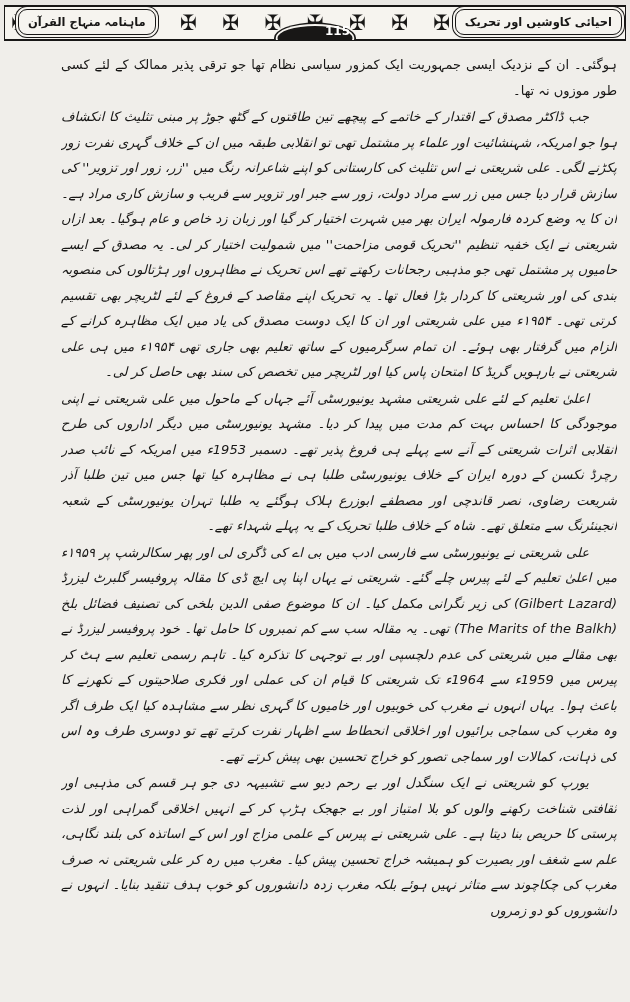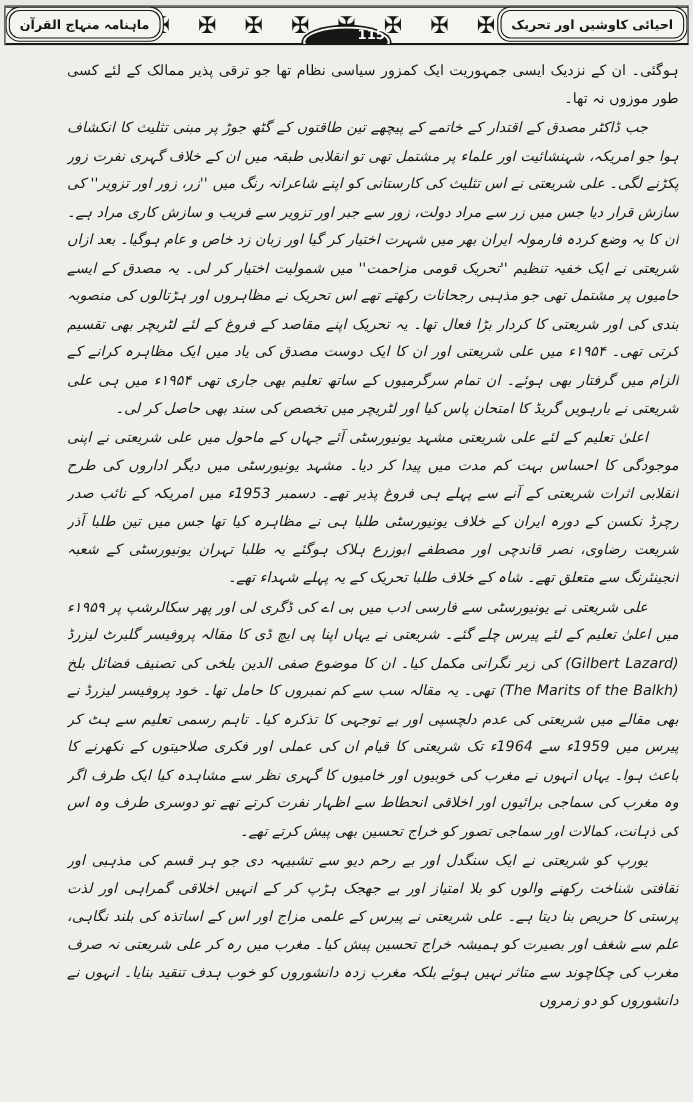--- a/index.html
+++ b/index.html
@@ -45,21 +45,21 @@
     display: flex; align-items: center;
     padding: 0 9px;
     background: var(--band_bg);
     border: 1px solid var(--ink);
     border-radius: 9px;
     box-shadow: 0 0 0 2px var(--band_bg), 0 0 0 3px var(--ink);
     font-size: 11.5px; font-weight: bold; color: var(--ink);
     white-space: nowrap; z-index: 3;
   }
   .corner-box.right { right: 3px; }
-  .corner-box.left  { left: 3px; border-radius: 10px; }
+  .corner-box.left  { left: 13px; }
   .page-badge {
     position: absolute; top: 18px; left: 50%; transform: translateX(-50%);
     width: 34px; height: 28px; border-radius: 50%;
     background: var(--ink);
     box-shadow: inset 0 0 0 2px var(--band_bg), 0 0 0 1.5px var(--ink);
     display: flex; justify-content: center;
     z-index: 4;
     padding-left: 45px;
   }
   .page-badge span {

